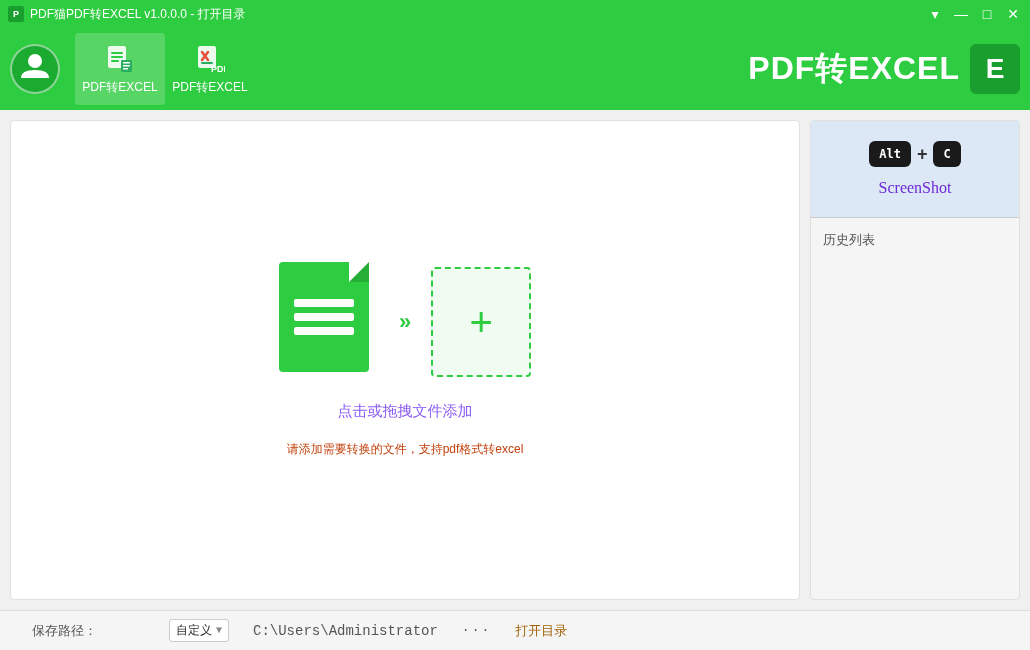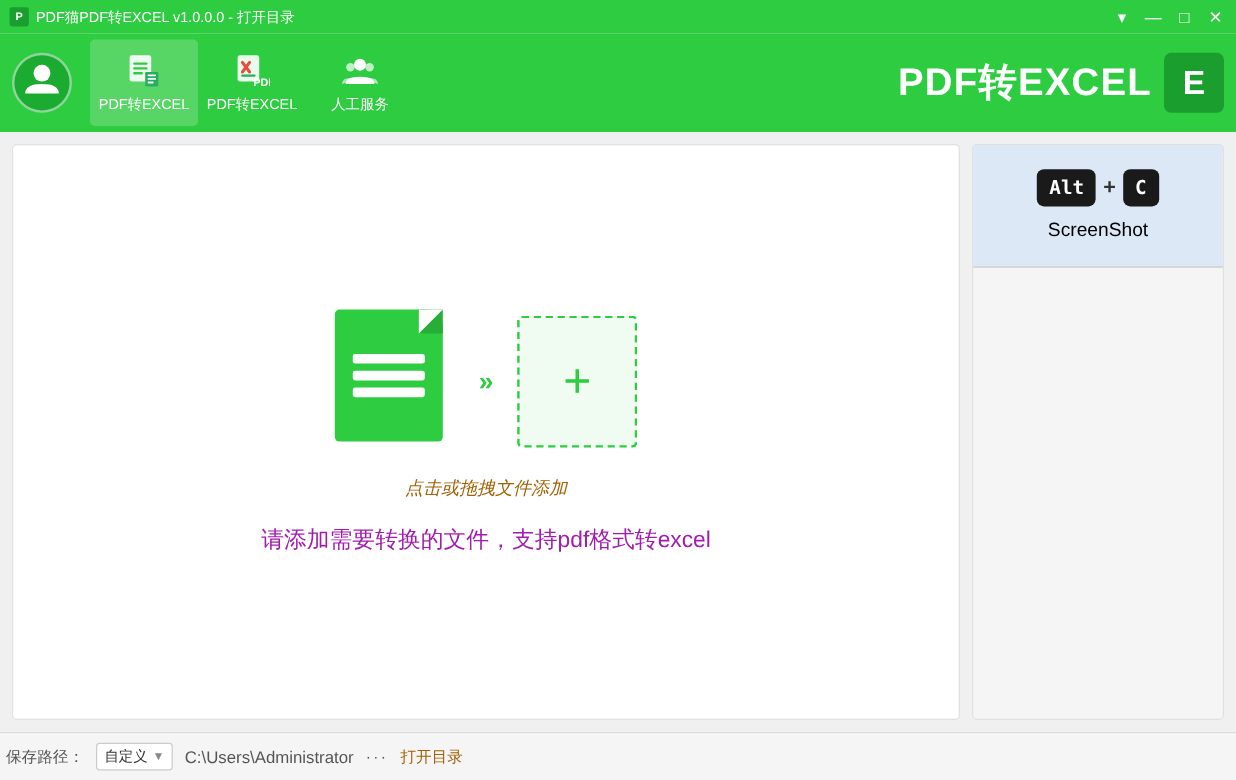--- a/index.html
+++ b/index.html
@@ -222,29 +222,28 @@
       cursor: pointer;
     }
     #drop-zone .plus-sign {
       color: #2ecc40;
       font-size: 40px;
       font-weight: 300;
       line-height: 1;
     }
 
     #add-file-hint {
-      color: #a16207;
+      color: #8b5cf6;
       font-size: 15px;
       cursor: pointer;
-      font-style: italic;
     }
 
     #support-text {
-      color: #a21caf;
-      font-size: 19px;
+      color: #c2410c;
+      font-size: 12px;
     }
 
     
     #right-panel {
       width: 210px;
       background: #f5f5f5;
       margin: 10px 10px 10px 5px;
       border: 1px solid #e0e0e0;
       border-radius: 4px;
       display: flex;
@@ -265,70 +264,73 @@
     #shortcut-display {
       display: flex;
       align-items: center;
       gap: 6px;
     }
     .key-badge {
       background: #1a1a1a;
       color: white;
       border-radius: 6px;
       padding: 6px 10px;
-      font-size: 16px;
+      font-size: 12px;
       font-weight: bold;
       font-family: monospace;
     }
     .plus-connector {
       color: #333;
       font-size: 18px;
       font-weight: bold;
     }
     #screenshot-label {
-      color: #000000;
+      color: #6d28d9;
       font-size: 16px;
       font-weight: 500;
+      font-family: Liberation Serif, serif;
     }
 
     #history-section {
       padding: 12px;
       flex: 1;
     }
     #history-title {
       color: #555;
       font-size: 13px;
     }
 
     
     #bottombar {
       height: 40px;
       background: #f5f5f5;
       border-top: 1px solid #ddd;
       display: flex;
       align-items: center;
-      padding: 0 5px;
-      gap: 10px;
+      padding: 0 32px;
+      gap: 24px;
       font-size: 13px;
       color: #333;
+      font-family: Liberation Mono, monospace;
     }
     #save-path-label {
       color: #555;
       font-size: 13px;
     }
     #path-select {
       border: 1px solid #ccc;
       background: white;
       padding: 2px 6px;
       border-radius: 3px;
       font-size: 12px;
       display: flex;
       align-items: center;
       gap: 4px;
       cursor: pointer;
+      margin-left: 48px;
     }
     .select-arrow {
       font-size: 10px;
       color: #888;
     }
     #path-value {
       color: #555;
       font-size: 14px;
     }
     #path-dots {
@@ -390,33 +392,20 @@
       <svg width="30" height="30" viewBox="0 0 30 30" fill="none">
         <rect x="3" y="2" width="18" height="22" rx="2" fill="white" opacity="0.9"></rect>
         <path d="M7 8 L13 16 M13 8 L7 16" stroke="#e74c3c" stroke-width="2.5" stroke-linecap="round"></path>
         <rect x="6" y="18" width="12" height="2" rx="1" fill="#27ae60"></rect>
         <text x="16" y="28" fill="white" font-size="9" font-weight="bold">PDF</text>
       </svg>
     </div>
     <span>PDF转EXCEL</span>
   </div>
 
-  <div class="nav-item">
-    <div class="nav-icon">
-      <svg width="30" height="30" viewBox="0 0 30 30" fill="white">
-        <circle cx="15" cy="10" r="5"></circle>
-        <circle cx="7" cy="12" r="3.5" opacity="0.7"></circle>
-        <circle cx="23" cy="12" r="3.5" opacity="0.7"></circle>
-        <path d="M3 26 Q3 20 15 20 Q27 20 27 26" fill="white"></path>
-        <path d="M0 26 Q0 21 7 21 Q10 21 13 22" fill="white" opacity="0.6"></path>
-        <path d="M30 26 Q30 21 23 21 Q20 21 17 22" fill="white" opacity="0.6"></path>
-      </svg>
-    </div>
-    <span>人工服务</span>
-  </div>
 
   <div id="brand-area">
     <span id="brand-title">PDF转EXCEL</span>
     <div id="brand-icon">
       <span>E</span>
     </div>
   </div>
 </div>
 
 <div id="main">
@@ -450,20 +439,23 @@
 
     <div id="screenshot-area">
       <div id="shortcut-display">
         <span class="key-badge">Alt</span>
         <span class="plus-connector">+</span>
         <span class="key-badge">C</span>
       </div>
       <div id="screenshot-label">ScreenShot</div>
     </div>
 
+    <div id="history-section">
+      <span id="history-title">历史列表</span>
+    </div>
 
   </div>
 
 </div>
 
 <div id="bottombar">
   <span id="save-path-label">保存路径：</span>
   <div id="path-select">
     <span>自定义</span>
     <span class="select-arrow">▼</span>

